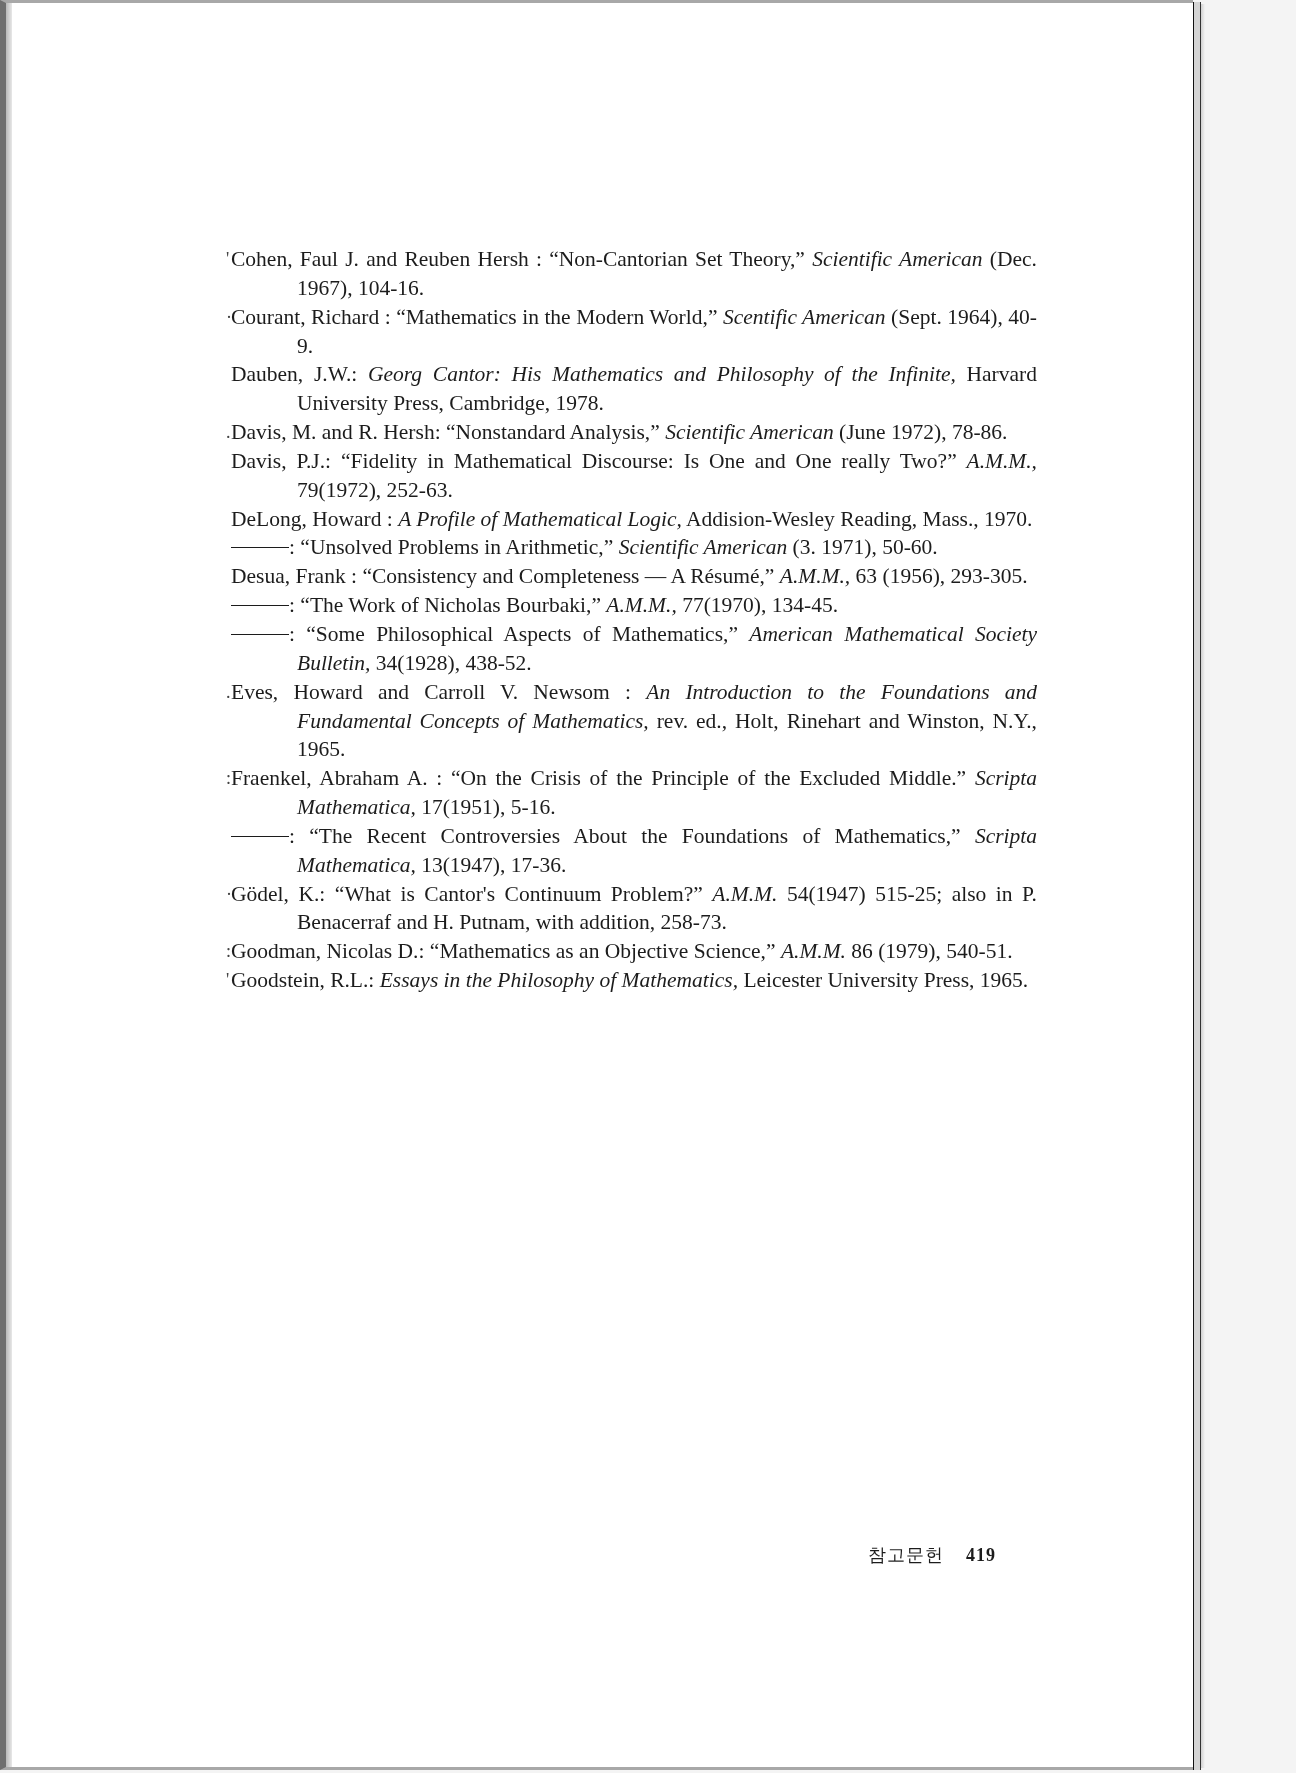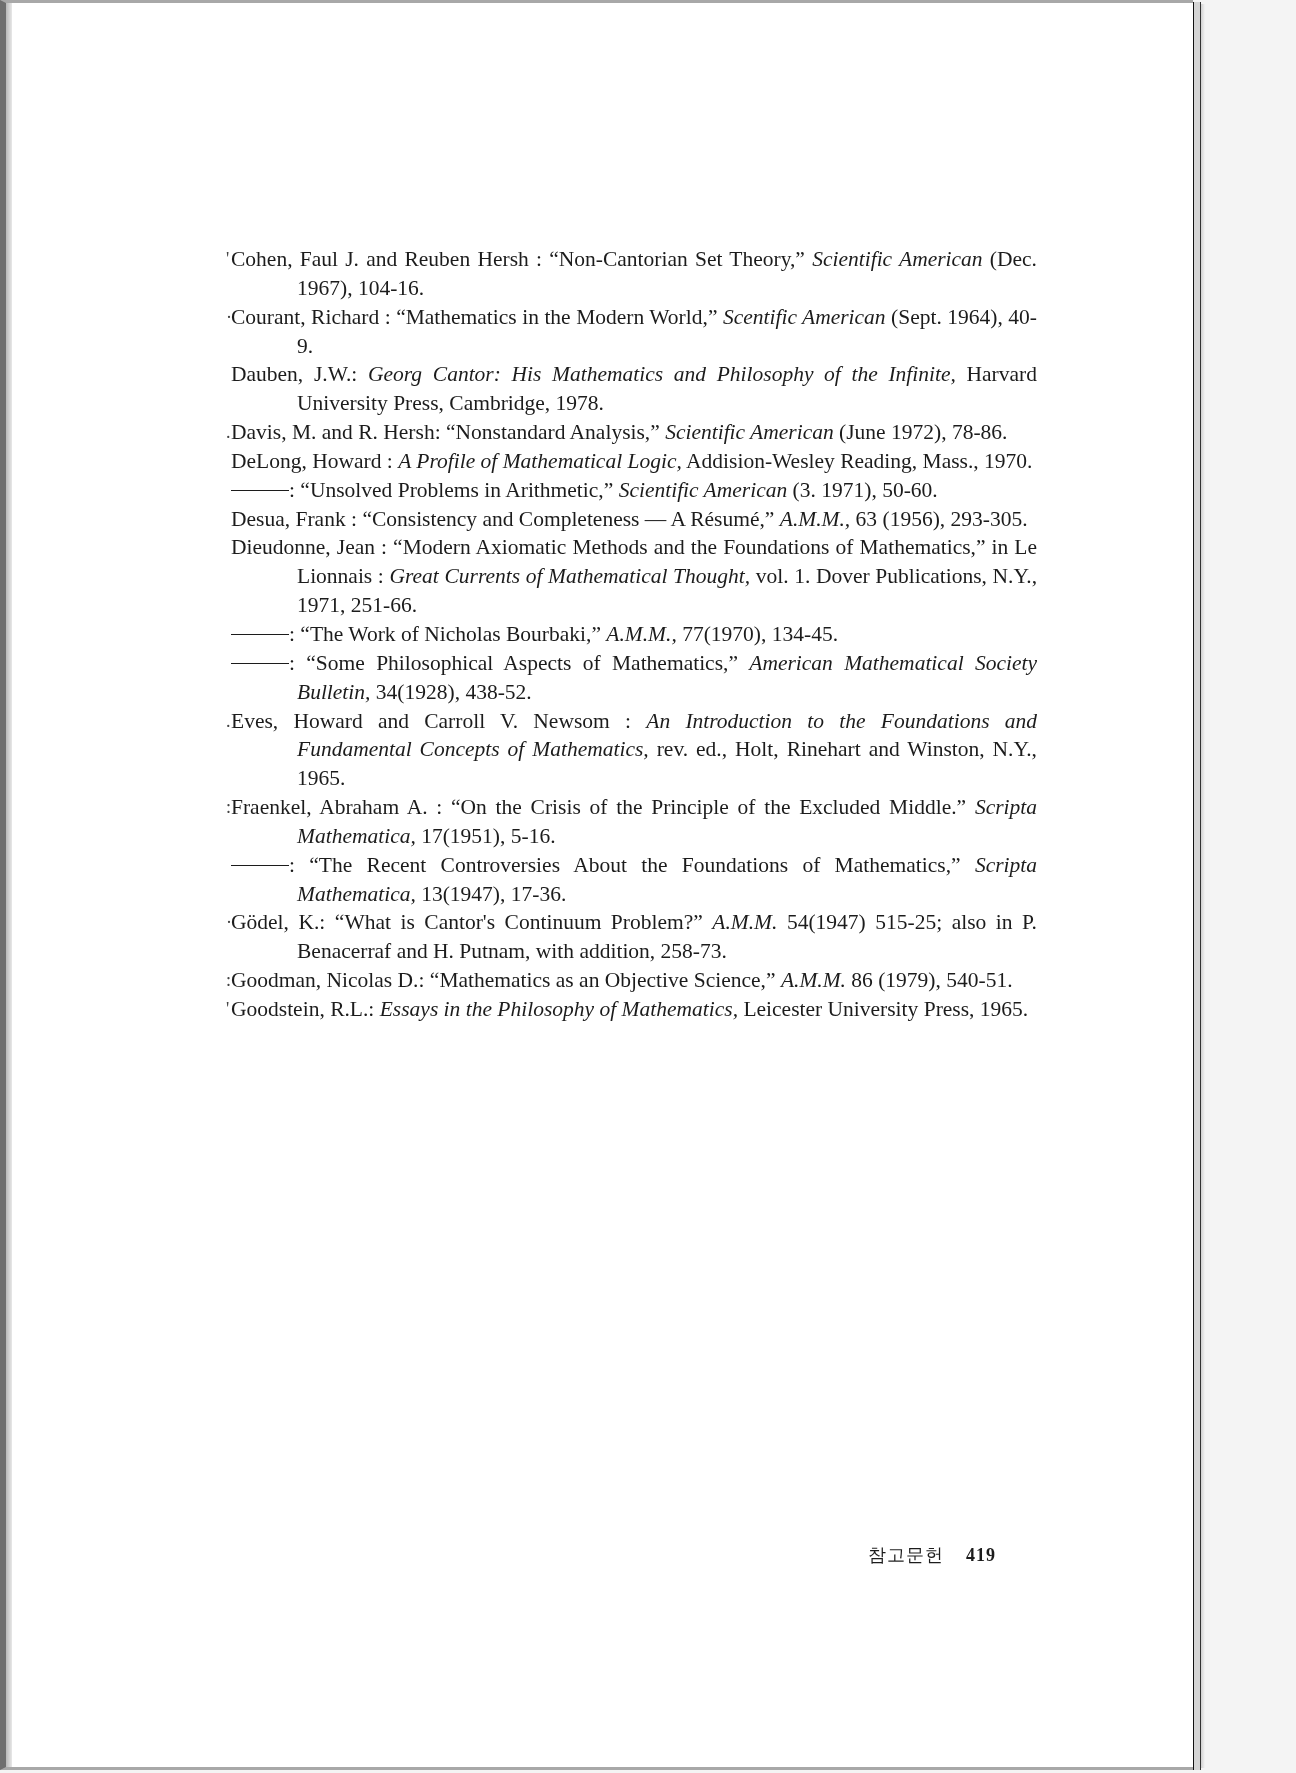--- a/index.html
+++ b/index.html
@@ -79,24 +79,24 @@
 </style>
 </head>
 <body>
 
 <div class="page">
   <div class="bib" id="bib">
       <p class="entry"><span class="mark">'</span><span>Cohen, Faul J. and Reuben Hersh</span><span> : </span><span>“Non-Cantorian Set Theory,” </span><i>Scientific American</i><span> (Dec. 1967), 104-16.</span></p>
       <p class="entry"><span class="mark">·</span><span>Courant, Richard</span><span> : </span><span>“Mathematics in the Modern World,” </span><i>Scentific American</i><span> (Sept. 1964), 40-9.</span></p>
       <p class="entry"><span>Dauben, J.W.</span><span>: </span><i>Georg Cantor: His Mathematics and Philosophy of the Infinite,</i><span> Harvard University Press, Cambridge, 1978.</span></p>
       <p class="entry"><span class="mark">.</span><span>Davis, M. and R. Hersh</span><span>: </span><span>“Nonstandard Analysis,” </span><i>Scientific American</i><span> (June 1972), 78-86.</span></p>
+      <p class="entry"><span>Davis, P.J.</span><span>: </span><span>“Fidelity in Mathematical Discourse: Is One and One really Two?” </span><i>A.M.M.,</i><span> 79(1972), 252-63.</span></p>
       <p class="entry"><span>DeLong, Howard</span><span> : </span><i>A Profile of Mathematical Logic,</i><span> Addision-Wesley Reading, Mass., 1970.</span></p>
       <p class="entry"><span class="dash"></span><span>: </span><span>“Unsolved Problems in Arithmetic,” </span><i>Scientific American</i><span> (3. 1971), 50-60.</span></p>
       <p class="entry"><span>Desua, Frank</span><span> : </span><span>“Consistency and Completeness — A Résumé,” </span><i>A.M.M.,</i><span> 63 (1956), 293-305.</span></p>
-      <p class="entry"><span>Dieudonne, Jean</span><span> : </span><span>“Modern Axiomatic Methods and the Foundations of Mathematics,” in Le Lionnais : </span><i>Great Currents of Mathematical Thought,</i><span> vol. 1. Dover Publications, N.Y., 1971, 251-66.</span></p>
       <p class="entry"><span class="dash"></span><span>: </span><span>“The Work of Nicholas Bourbaki,” </span><i>A.M.M.,</i><span> 77(1970), 134-45.</span></p>
       <p class="entry"><span class="dash"></span><span>: </span><span>“Some Philosophical Aspects of Mathematics,” </span><i>American Mathematical Society Bulletin,</i><span> 34(1928), 438-52.</span></p>
       <p class="entry"><span class="mark">.</span><span>Eves, Howard and Carroll V. Newsom</span><span> : </span><i>An Introduction to the Foundations and Fundamental Concepts of Mathematics,</i><span> rev. ed., Holt, Rinehart and Winston, N.Y., 1965.</span></p>
       <p class="entry"><span class="mark">:</span><span>Fraenkel, Abraham A.</span><span> : </span><span>“On the Crisis of the Principle of the Excluded Middle.” </span><i>Scripta Mathematica,</i><span> 17(1951), 5-16.</span></p>
       <p class="entry"><span class="dash"></span><span>: </span><span>“The Recent Controversies About the Foundations of Mathematics,” </span><i>Scripta Mathematica,</i><span> 13(1947), 17-36.</span></p>
       <p class="entry"><span class="mark">·</span><span>Gödel, K.</span><span>: </span><span>“What is Cantor's Continuum Problem?” </span><i>A.M.M.</i><span> 54(1947) 515-25; also in P. Benacerraf and H. Putnam, with addition, 258-73.</span></p>
       <p class="entry"><span class="mark">:</span><span>Goodman, Nicolas D.</span><span>: </span><span>“Mathematics as an Objective Science,” </span><i>A.M.M.</i><span> 86 (1979), 540-51.</span></p>
       <p class="entry"><span class="mark">'</span><span>Goodstein, R.L.</span><span>: </span><i>Essays in the Philosophy of Mathematics,</i><span> Leicester University Press, 1965.</span></p>
     </div>
   <div class="footer">

